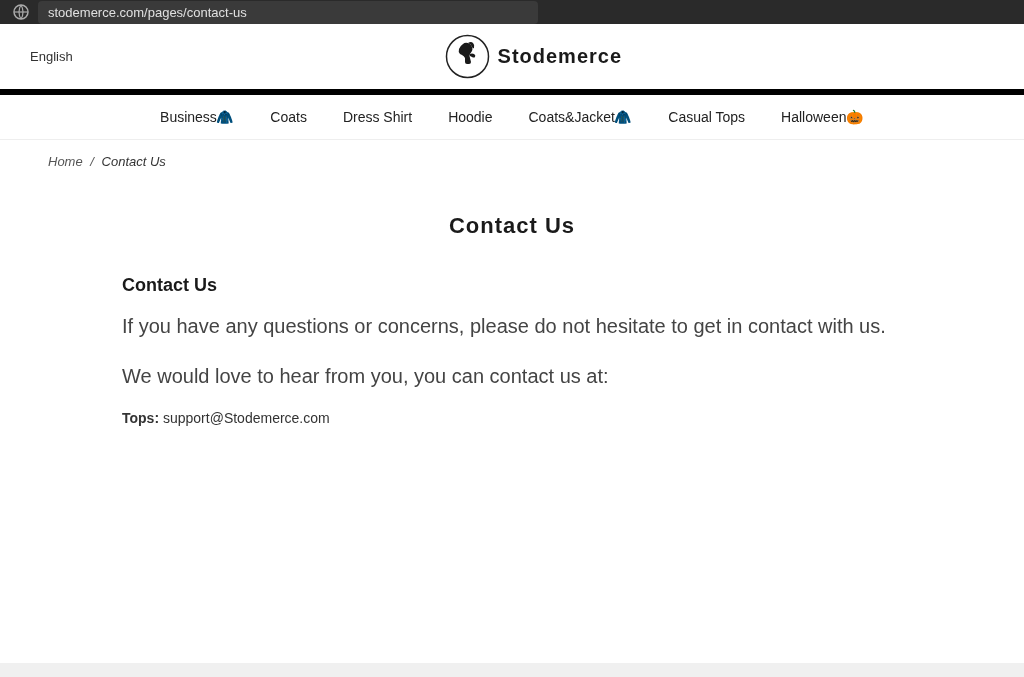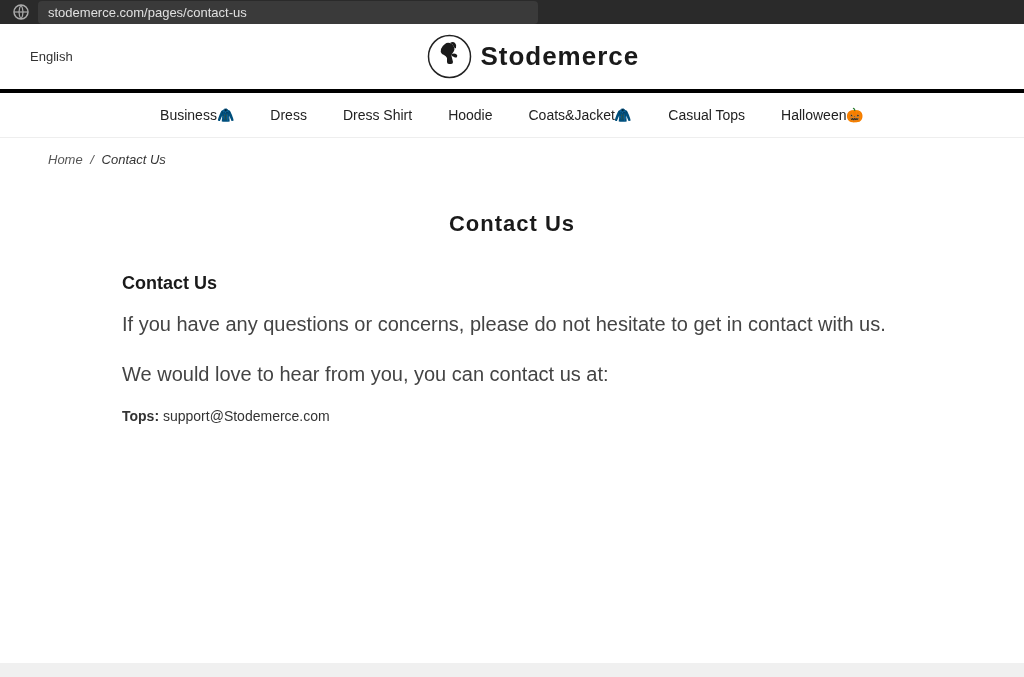--- a/index.html
+++ b/index.html
@@ -35,40 +35,40 @@
     .page {
       background: #fff;
       min-height: 639px;
     }
 
     
     .top-bar {
       display: flex;
       align-items: center;
       padding: 10px 30px;
-      border-bottom: 4px solid #000000;
+      border-bottom: 6px solid #000000;
     }
     .language-selector {
       font-size: 13px;
       color: #333;
       cursor: pointer;
     }
     .site-logo-area {
       display: flex;
       align-items: center;
       justify-content: center;
       flex: 1;
       gap: 8px;
     }
     .logo-icon {
       width: 45px;
       height: 45px;
     }
     .site-name {
-      font-size: 26px;
+      font-size: 20px;
       font-weight: 600;
       color: #1a1a1a;
       letter-spacing: 1px;
     }
 
     
     .nav-bar {
       display: flex;
       justify-content: center;
       align-items: center;
@@ -162,21 +162,21 @@
           <path d="M23 9 Q26 7 28 9 Q30 11 29 14 Q28 15 27 13 Q26 10 23 9Z"></path>
           <path d="M25 20 Q27 19 29 20 Q31 21 30 23 Q29 24 27 23 L25 22Z"></path>
         </g>
       </svg>
       <span class="site-name">Stodemerce</span>
     </div>
   </div>
 
   <nav class="nav-bar">
     <a class="nav-item">Business🧥</a>
-    <a class="nav-item">Dress</a>
+    <a class="nav-item">Coats</a>
     <a class="nav-item">Dress Shirt</a>
     <a class="nav-item">Hoodie</a>
     <a class="nav-item">Coats&amp;Jacket🧥</a>
     <a class="nav-item">Casual Tops</a>
     <a class="nav-item">Halloween🎃</a>
   </nav>
 
   <div class="breadcrumb">
     <a href="#">Home</a>
     <span class="separator">/</span>

